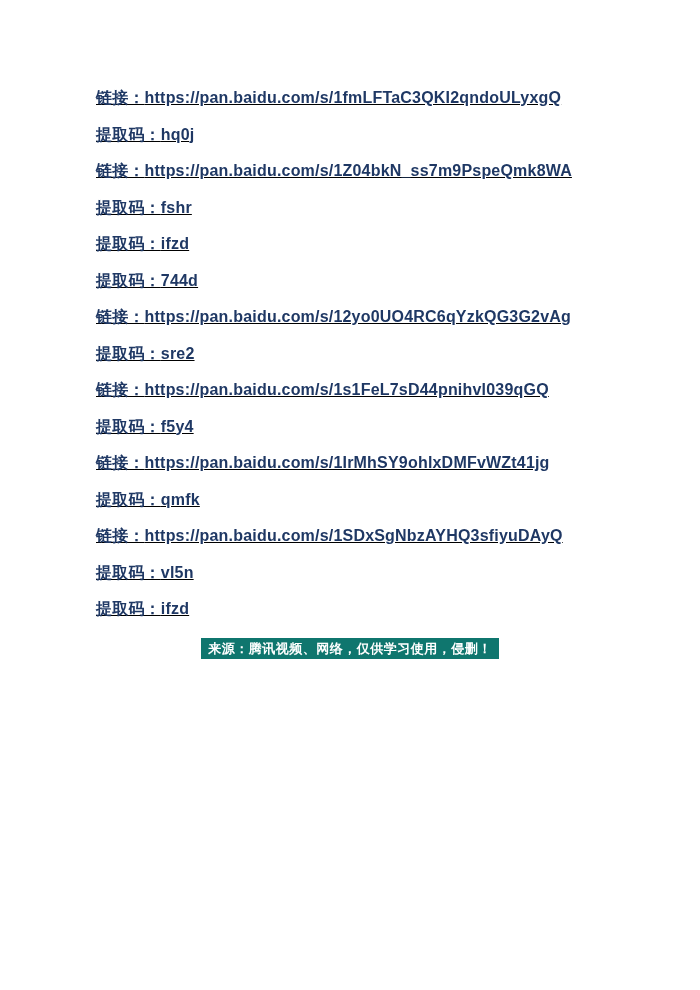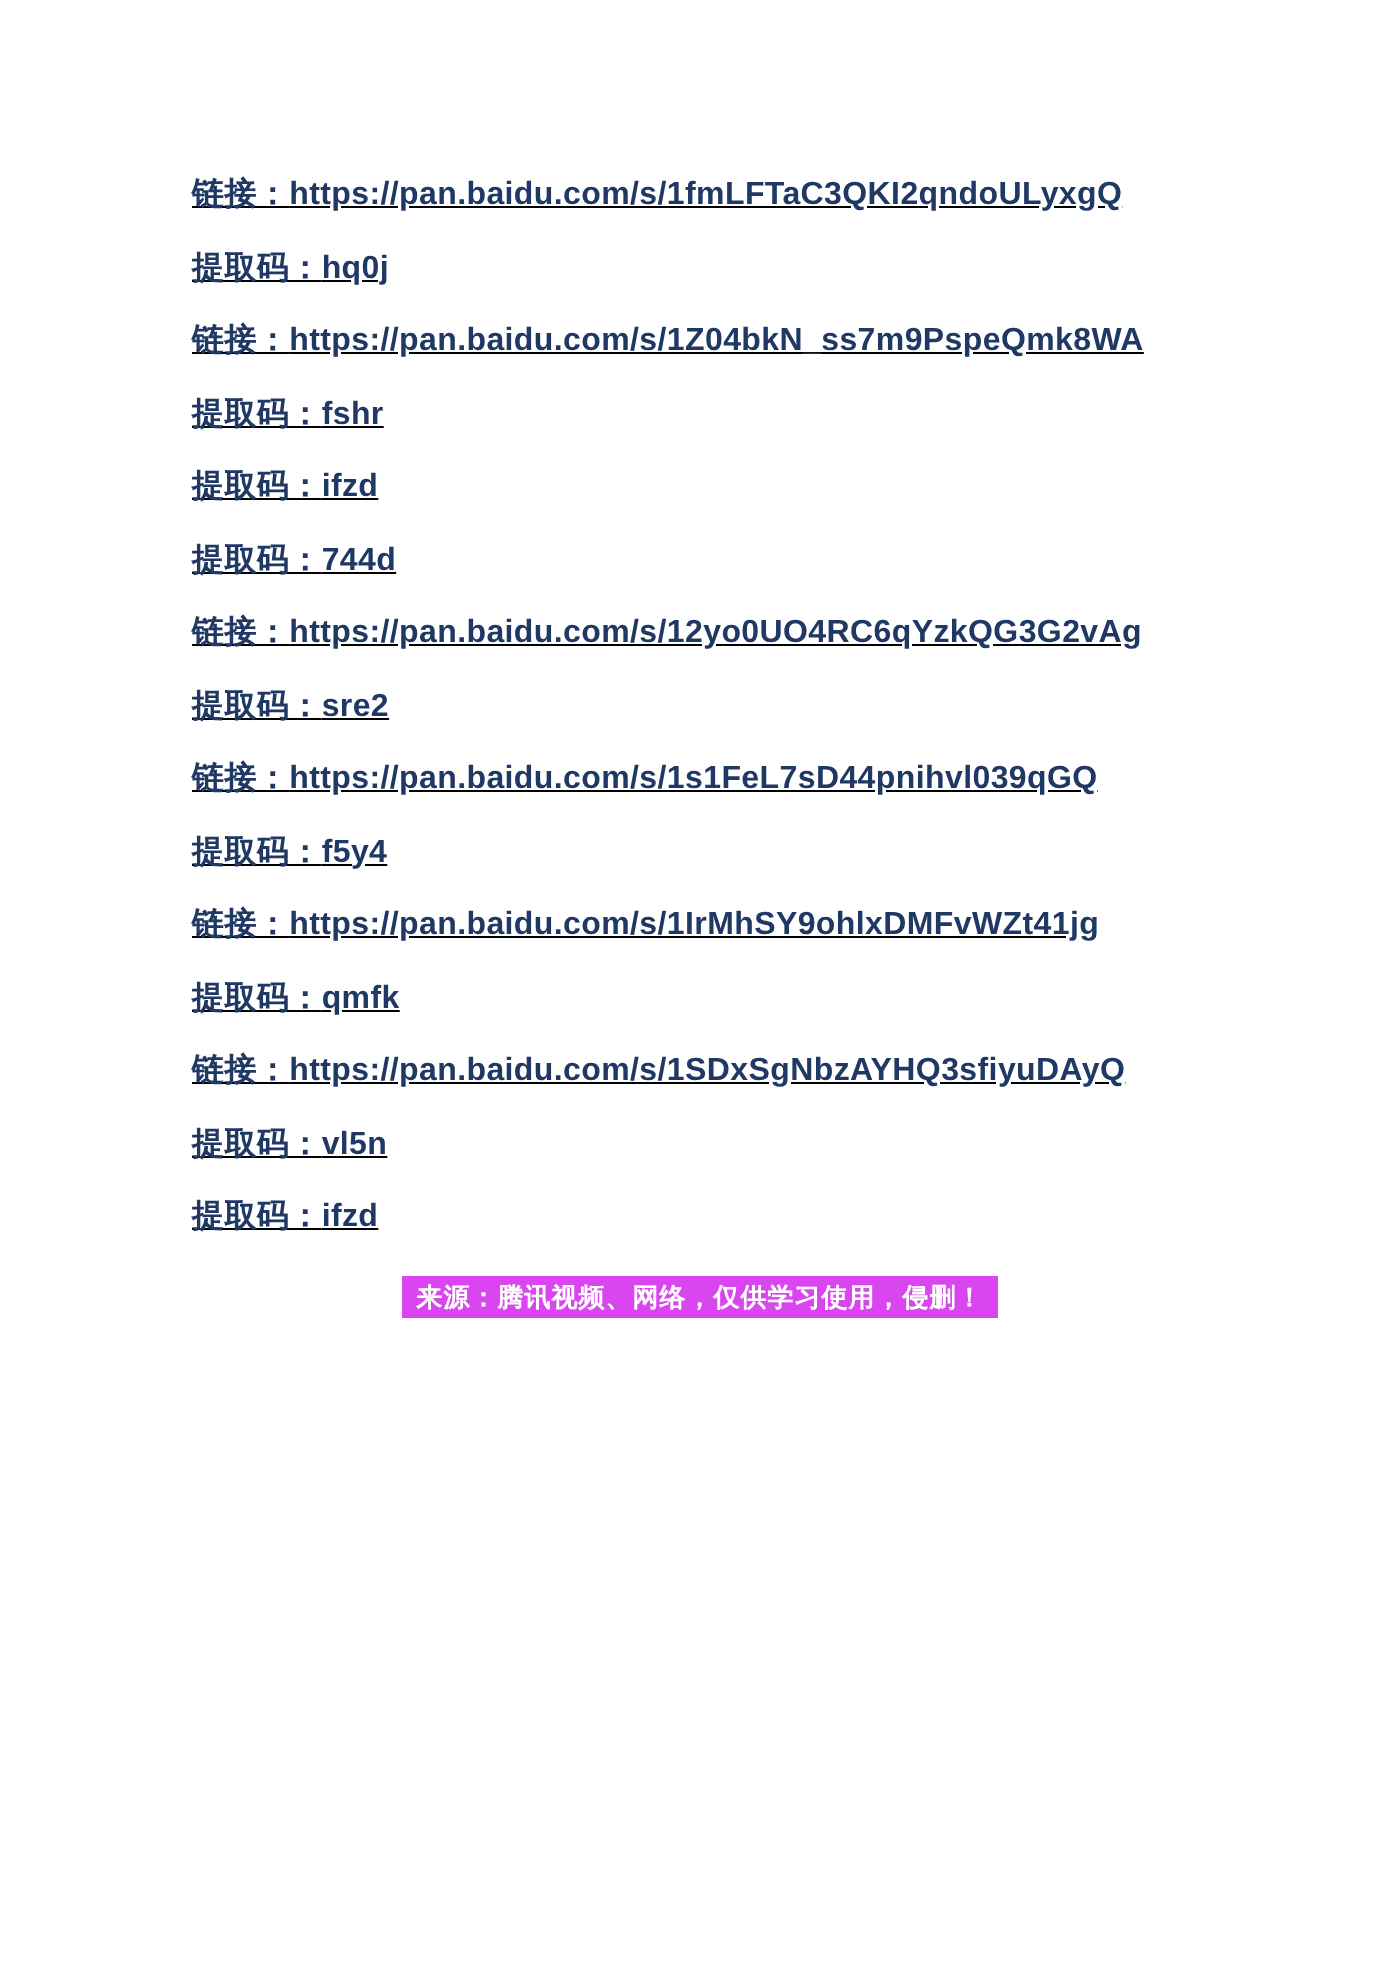--- a/index.html
+++ b/index.html
@@ -37,21 +37,21 @@
     color: #1f3864;
   }
   .footer-row {
     width: 700px;
     margin-left: -96px;
     margin-top: 10px;
     text-align: center;
   }
   .footer-banner {
     display: inline-block;
-    background: #d946ef;
+    background: #0f766e;
     color: #ffffff;
     font-size: 13px;
     line-height: 15px;
     font-weight: bold;
     padding: 3px 7px;
     letter-spacing: 0.5px;
   }
 </style>
 </head>
 <body>

